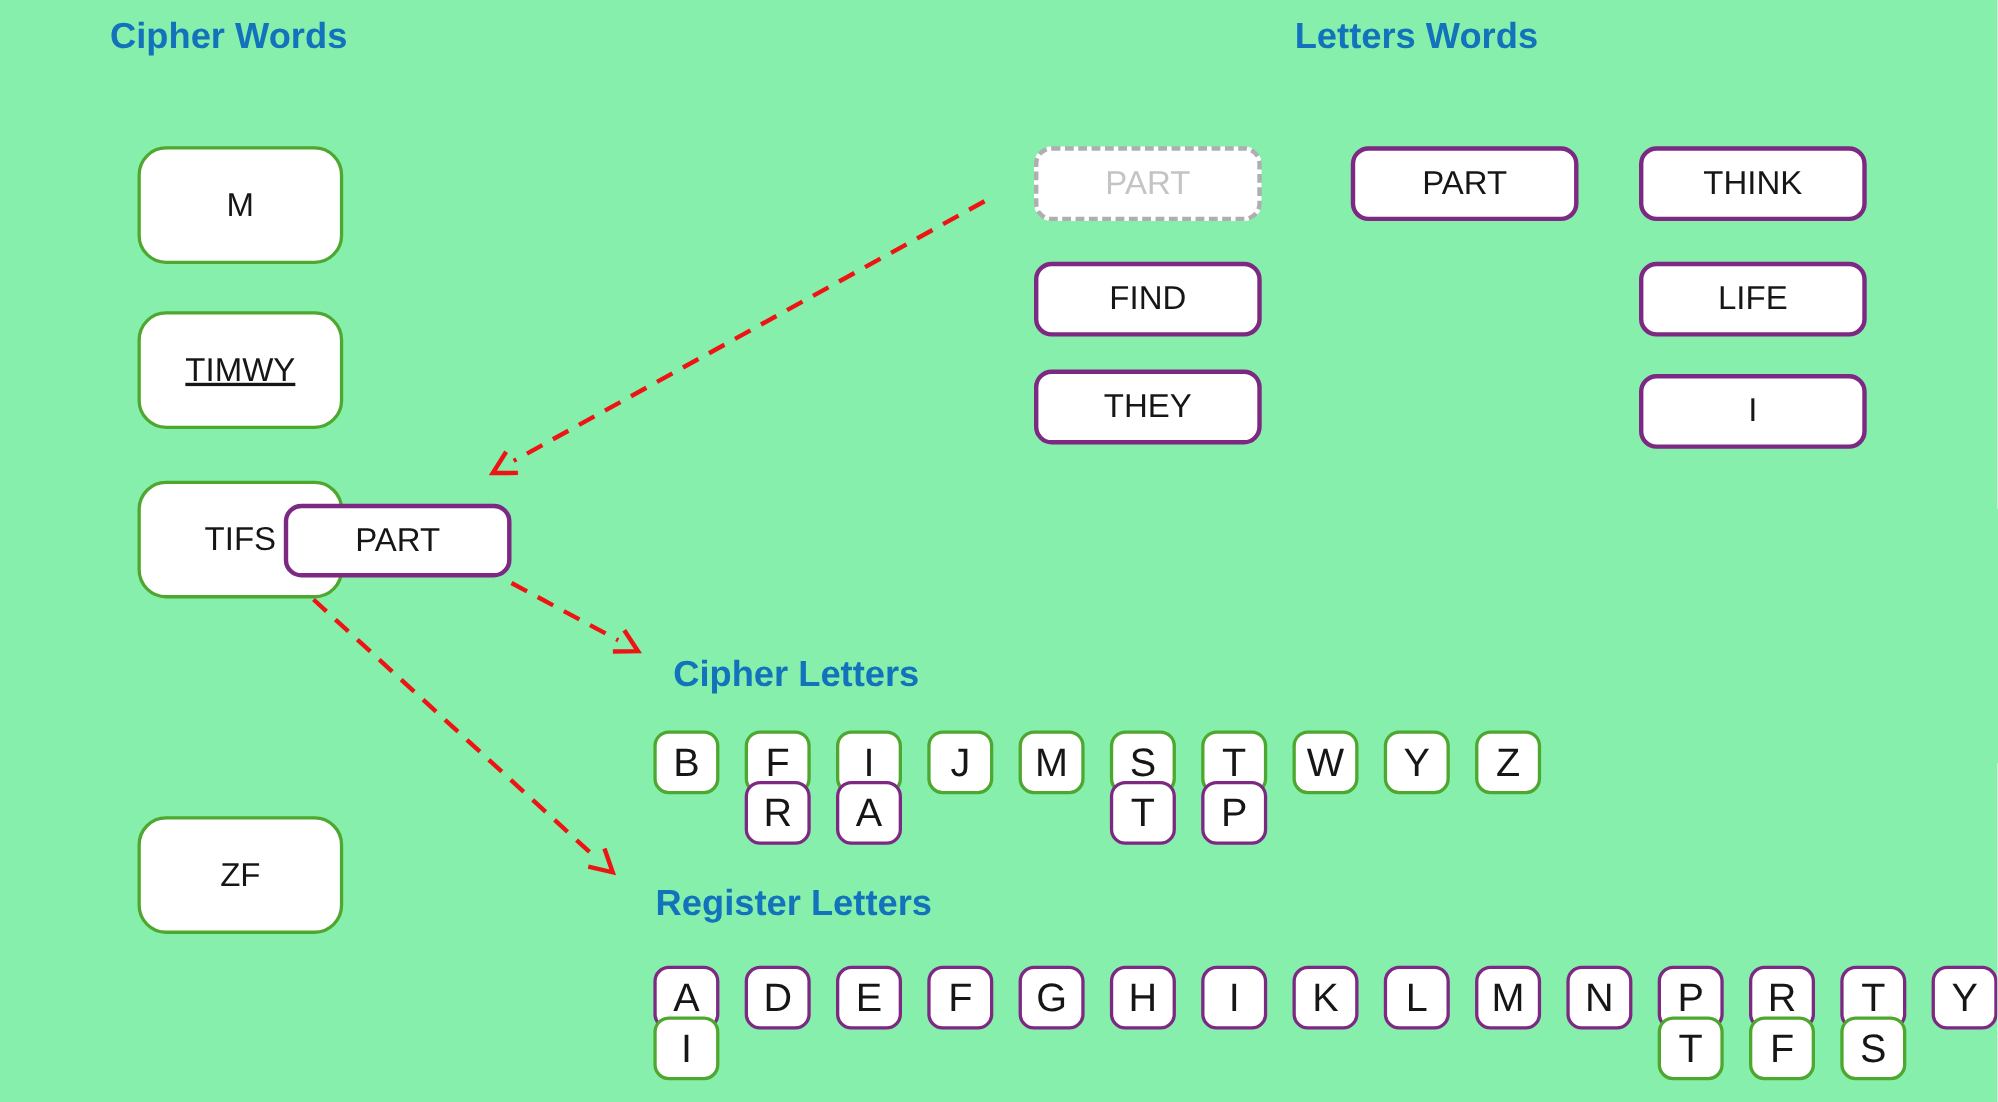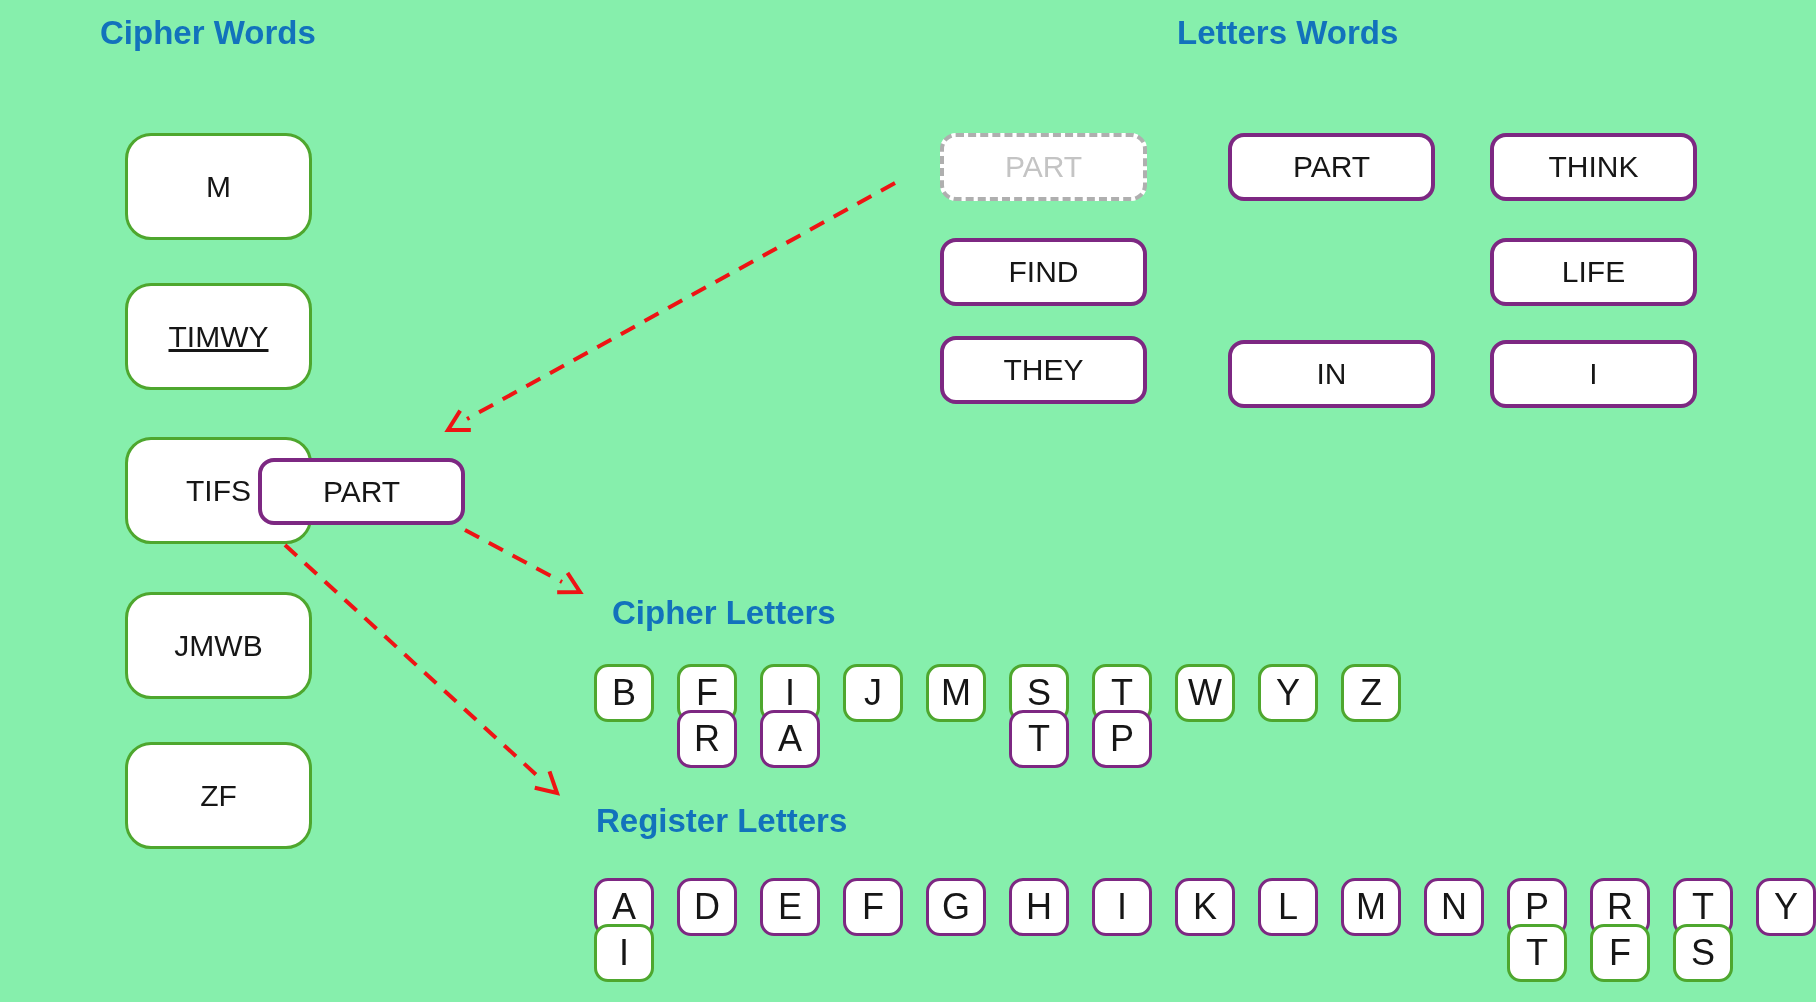--- a/index.html
+++ b/index.html
@@ -54,32 +54,30 @@
 <div class="canvas">
 
   <div class="heading" style="left:100px;top:15px;">Cipher Words</div>
   <div class="heading" style="left:1177px;top:15px;">Letters Words</div>
   <div class="heading" style="left:612px;top:595px;">Cipher Letters</div>
   <div class="heading" style="left:596px;top:803px;">Register Letters</div>
 
   <div class="word-tile cipher-word" style="left:125px;top:133px;">M</div>
   <div class="word-tile cipher-word" style="left:125px;top:283px;text-decoration:underline;">TIMWY</div>
   <div class="word-tile cipher-word" style="left:125px;top:437px;">TIFS</div>
-  <div class="word-tile cipher-word" style="left:125px;top:592px;">JMWB</div>
   <div class="word-tile cipher-word" style="left:125px;top:742px;">ZF</div>
 
   <div class="word-tile register-word placed" style="left:258px;top:458px;height:67px;">PART</div>
 
   <div class="word-tile register-word ghost" style="left:940px;top:133px;">PART</div>
   <div class="word-tile register-word" style="left:1228px;top:133px;">PART</div>
   <div class="word-tile register-word" style="left:1490px;top:133px;">THINK</div>
   <div class="word-tile register-word" style="left:940px;top:238px;">FIND</div>
   <div class="word-tile register-word" style="left:1490px;top:238px;">LIFE</div>
   <div class="word-tile register-word" style="left:940px;top:336px;">THEY</div>
-  <div class="word-tile register-word" style="left:1228px;top:340px;">IN</div>
   <div class="word-tile register-word" style="left:1490px;top:340px;">I</div>
 
   <svg class="arrow-layer" width="1816" height="1002" viewBox="0 0 1816 1002">
     <g stroke="#EE1414" stroke-width="4" fill="none">
       <path d="M 895 183 L 467 419" stroke-dasharray="16 11"></path>
       <path d="M -20 -11 L 0 0 L -20 11" transform="translate(448,430) rotate(151)"></path>
       <path d="M 465 530 L 562 582" stroke-dasharray="16 11"></path>
       <path d="M -20 -11 L 0 0 L -20 11" transform="translate(580,592) rotate(28)"></path>
       <path d="M 285 545 L 542 780" stroke-dasharray="16 11"></path>
       <path d="M -20 -11 L 0 0 L -20 11" transform="translate(557,793) rotate(42)"></path>

